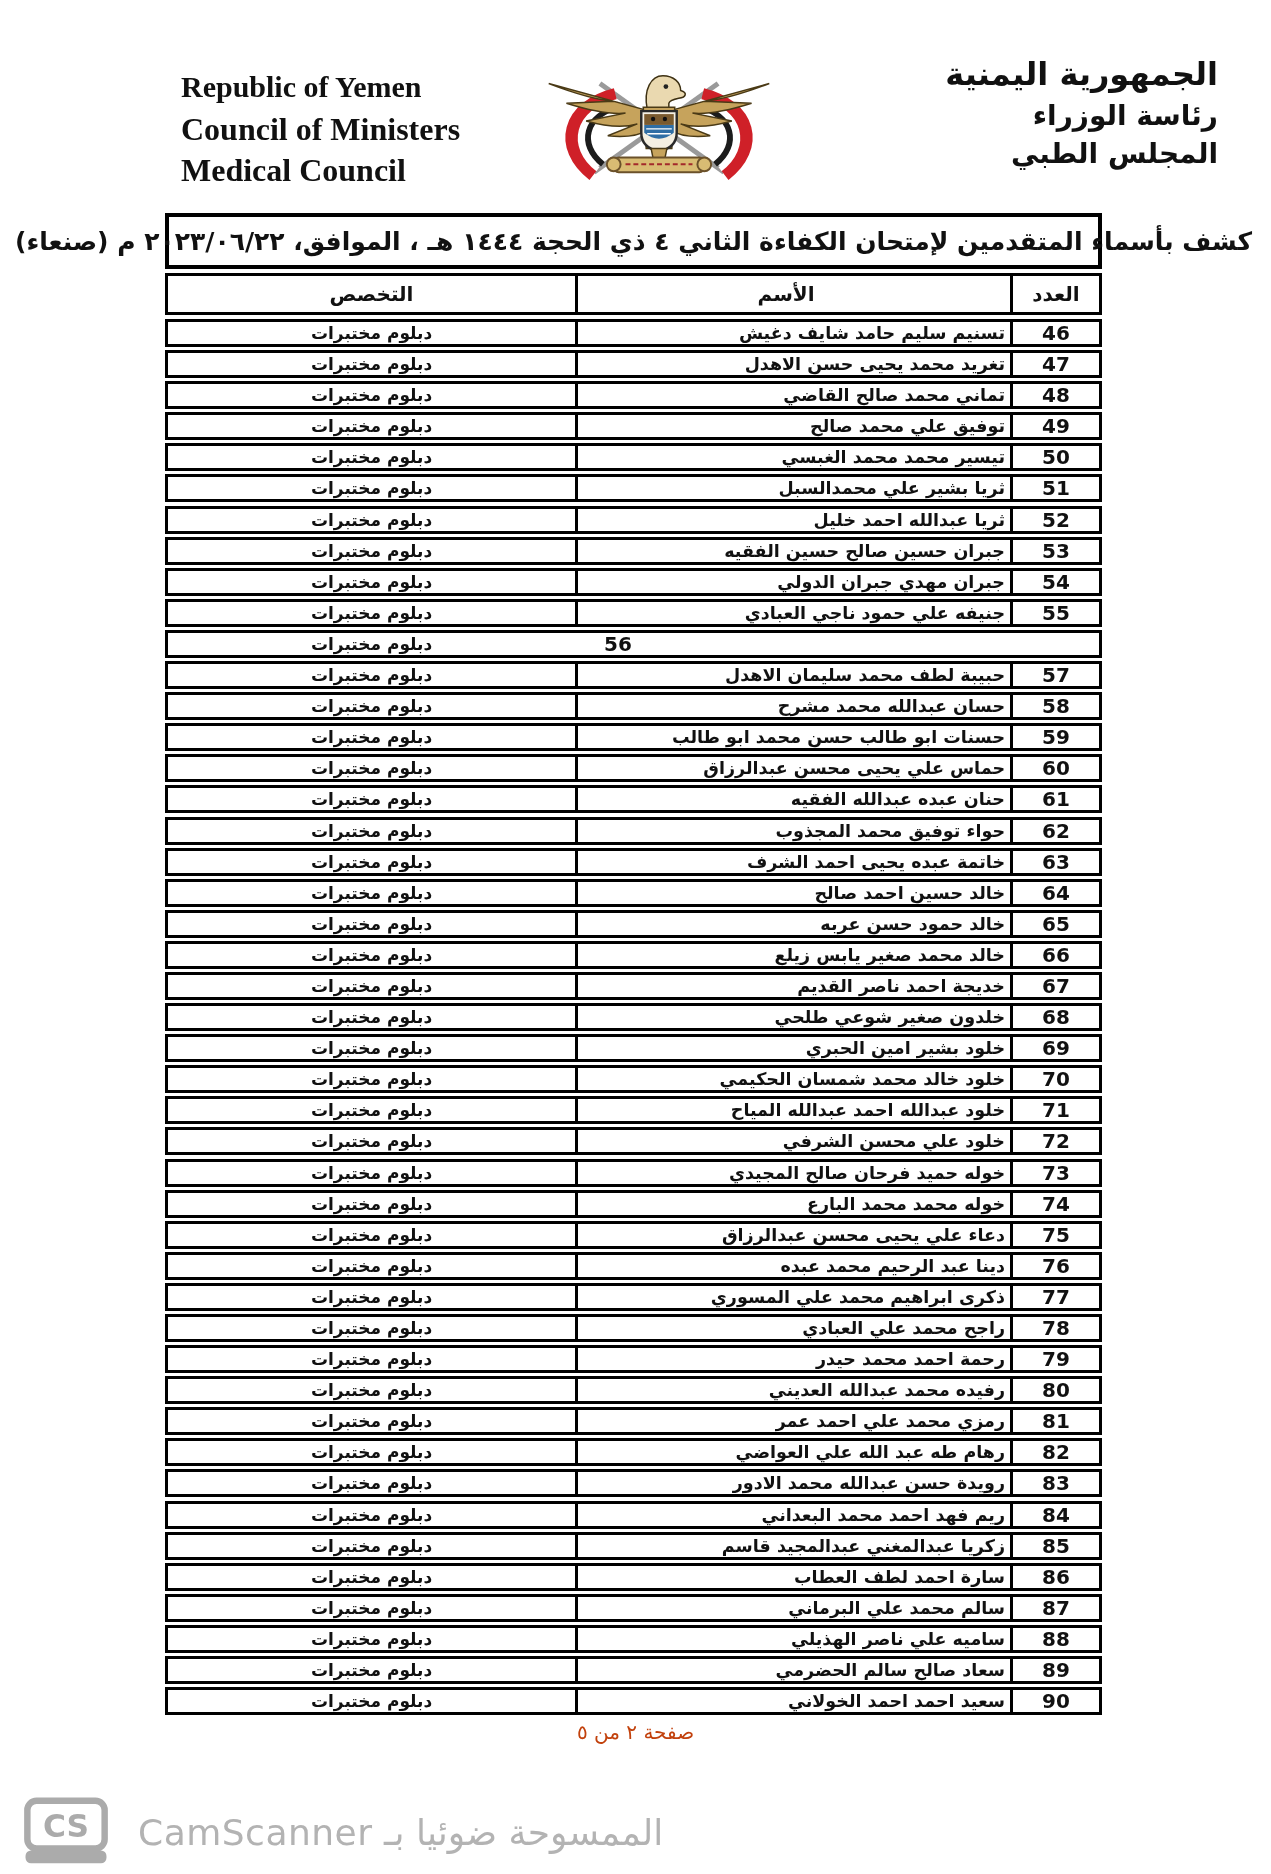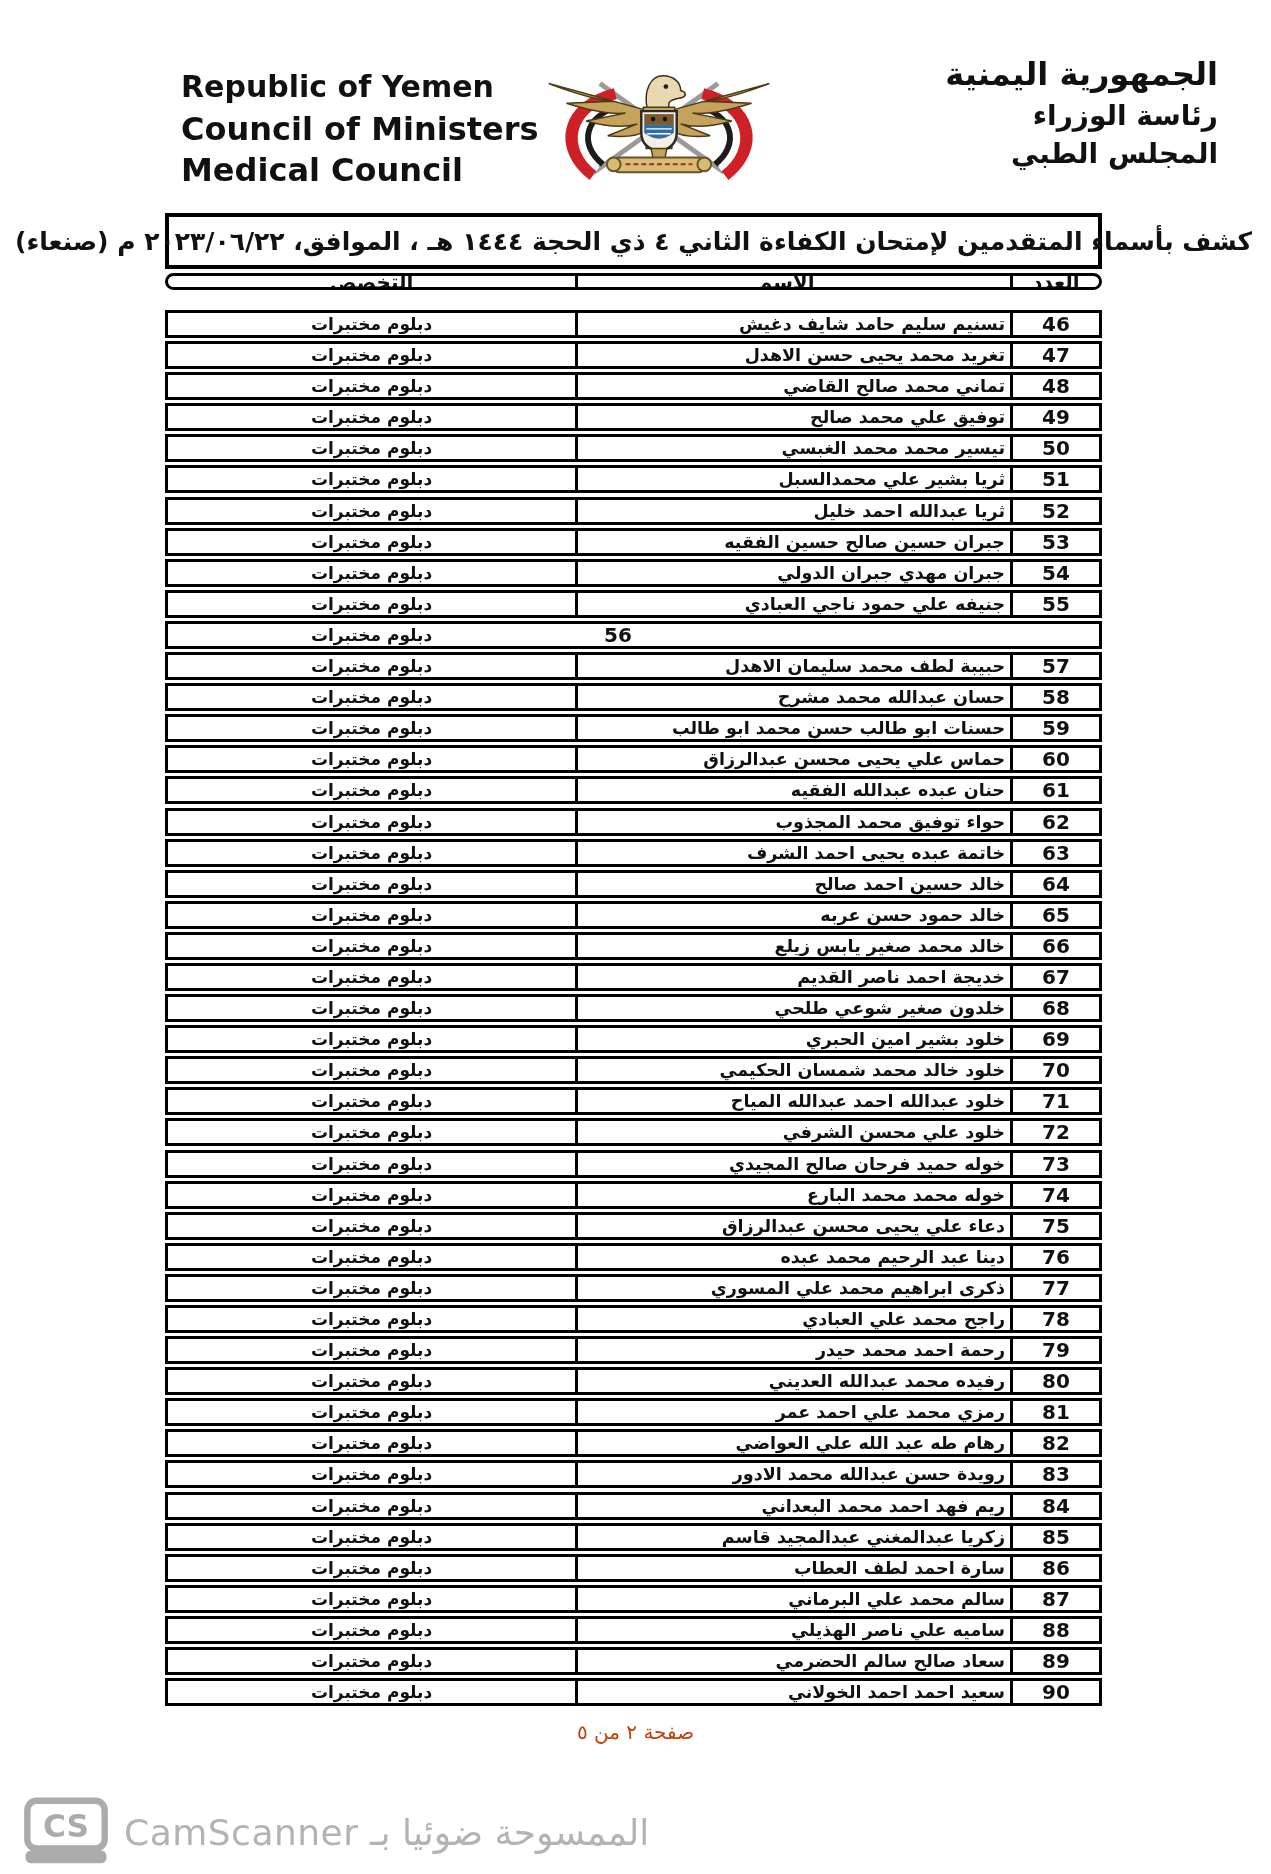--- a/index.html
+++ b/index.html
@@ -16,21 +16,21 @@
   .page{
     position:relative;
     width:1271px;height:1874px;
     margin:0 auto;
     background:#ffffff;
     font-family:"DejaVu Sans",sans-serif;
     color:var(--ink);
     overflow:hidden;
   }
   
-  .hdr-en{position:absolute;left:181px;top:72px;line-height:1;}
+  .hdr-en{position:absolute;left:181px;top:72px;line-height:1;font-family:Liberation Serif, serif;}
   .hdr-en .l1{font-size:30px;font-weight:bold;margin-bottom:11px;}
   .hdr-en .l2,.hdr-en .l3{font-size:32px;font-weight:bold;margin-bottom:9px;}
   .hdr-ar{position:absolute;right:53px;top:58px;text-align:right;direction:rtl;line-height:1;}
   .hdr-ar .l1{font-size:32px;font-weight:bold;margin-bottom:12px;}
   .hdr-ar .l2,.hdr-ar .l3{font-size:28px;font-weight:bold;margin-bottom:10px;}
   .emblem{position:absolute;left:528px;top:56px;width:262px;height:128px;}
   .emblem svg{width:100%;height:100%;display:block;}
   
   .title-box{
     position:absolute;left:165px;top:213px;width:937px;height:56px;
@@ -38,36 +38,36 @@
     display:flex;align-items:center;justify-content:center;
     direction:rtl;font-size:25px;font-weight:bold;white-space:nowrap;
   }
   
   .tbl{position:absolute;left:165px;top:273px;width:937px;}
   .row{
     display:flex;width:100%;height:28px;
     border:3px solid #000;margin-bottom:3.1px;
     background:#fff;
   }
-  .row.head{height:17px;margin-bottom:20px;border-radius:12px;}
+  .row.head{height:42px;margin-bottom:4px;}
   .cell{display:flex;align-items:center;overflow:hidden;white-space:nowrap;}
   .cell.spec{width:407px;justify-content:center;font-size:17px;font-weight:bold;direction:rtl;}
   .cell.name{flex:1;justify-content:flex-start;direction:rtl;padding-right:5px;font-size:17.5px;font-weight:bold;border-left:3px solid #000;border-right:3px solid #000;}
   .cell.num{width:86px;justify-content:center;font-size:20px;font-weight:bold;}
   .row.head .cell{font-size:20px;font-weight:bold;}
   .row.head .cell.name{justify-content:center;padding-right:16px;}
   
   .page-num{
     position:absolute;left:0;top:1720px;width:100%;
     text-align:center;direction:rtl;
     font-family:"DejaVu Serif",serif;font-size:20px;color:#c2410c;
   }
   .cam{
     position:absolute;left:20px;top:1796px;height:72px;
-    display:flex;align-items:center;gap:12px;color:var(--scan-gray);
+    display:flex;align-items:center;gap:26px;color:var(--scan-gray);
   }
   .cam-logo{width:92px;height:70px;flex:0 0 auto;}
   .cam-text{direction:rtl;font-size:36px;letter-spacing:.5px;white-space:nowrap;}
 </style>
 </head>
 <body>
 
 <div class="page">
 
   <div class="hdr-en">

